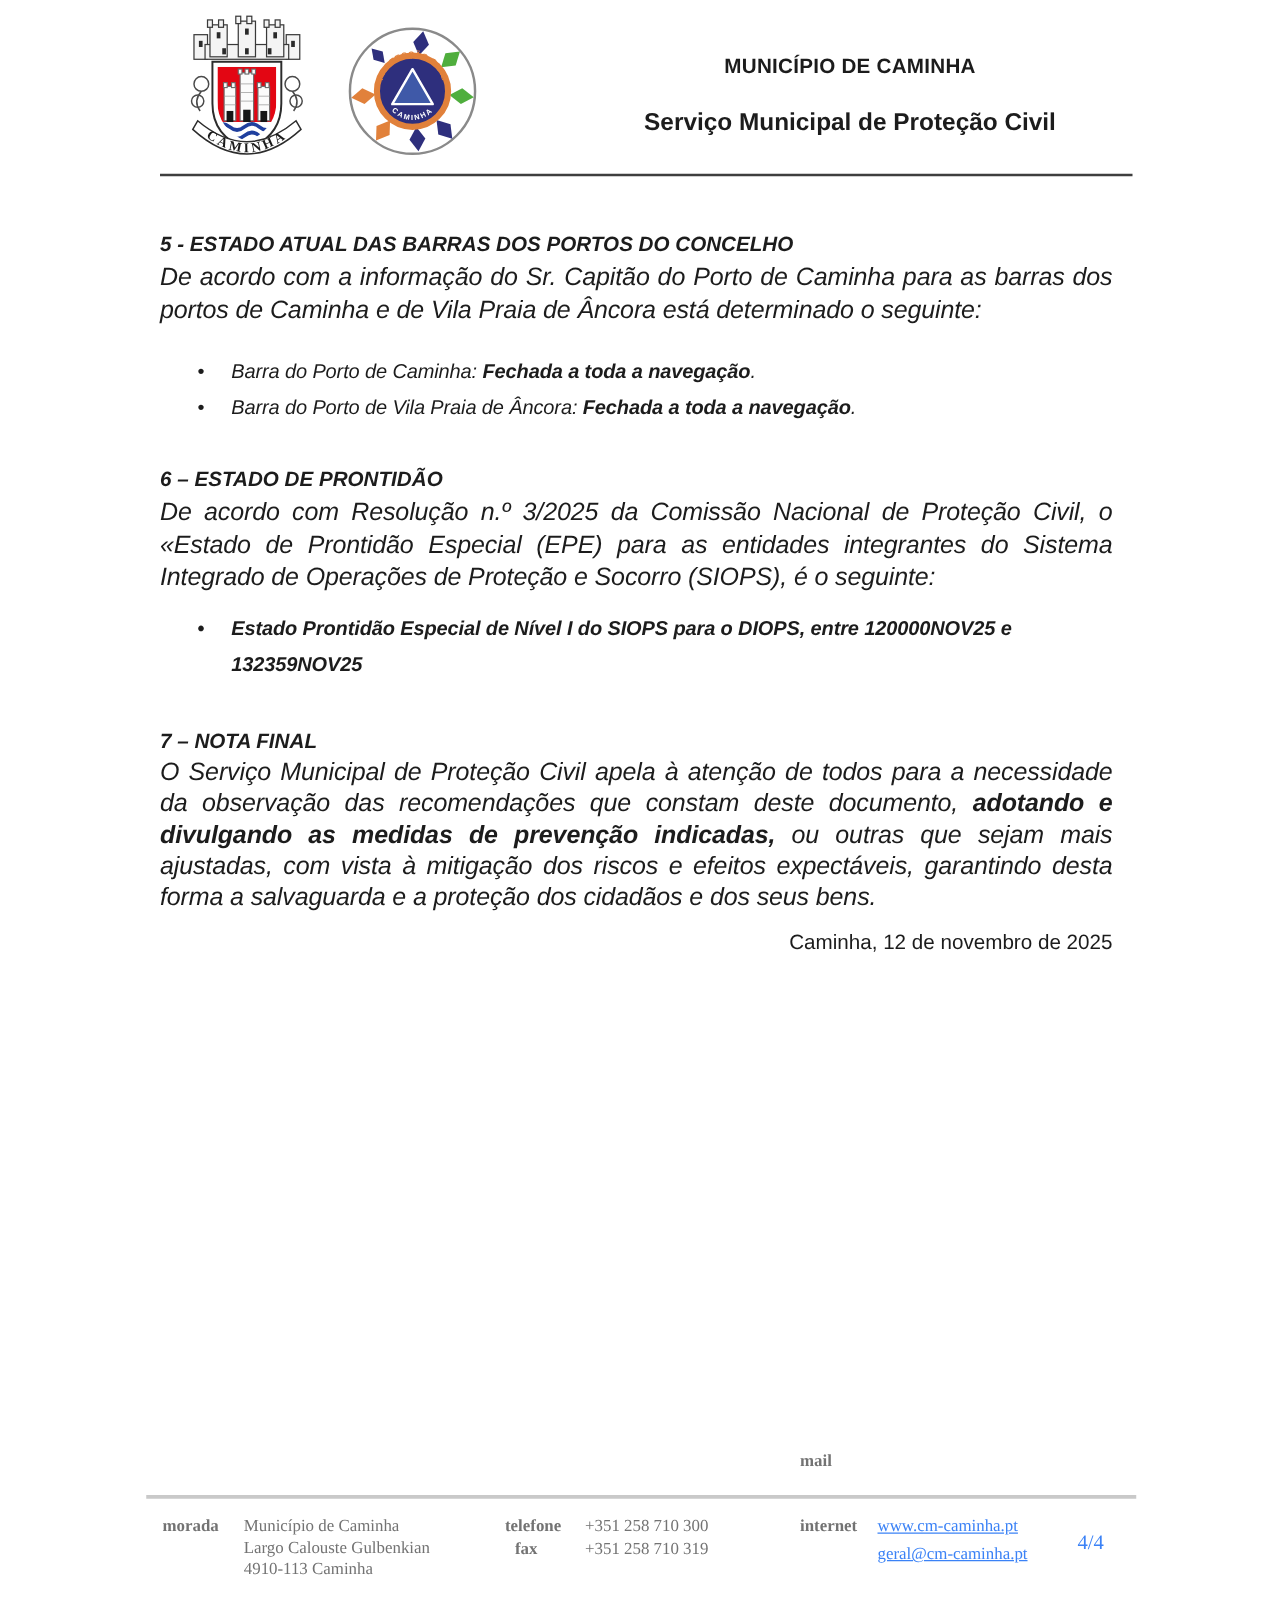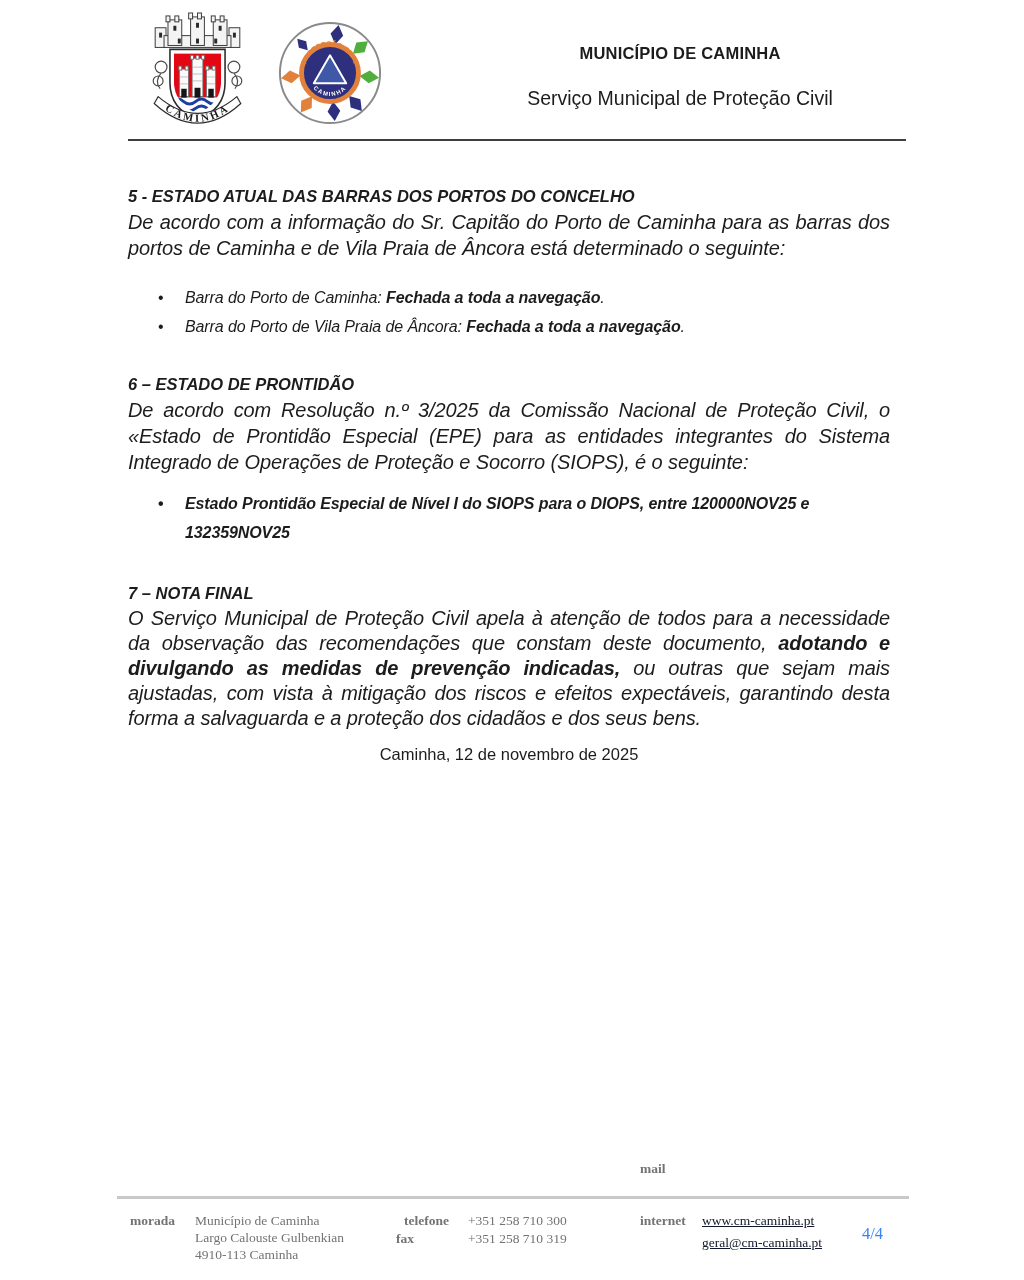--- a/index.html
+++ b/index.html
@@ -4,47 +4,47 @@
 <style>
   html,body{margin:0;padding:0;background:#ffffff;}
   .page{position:relative;width:1024px;height:1280px;background:#fff;overflow:hidden;
         font-family:"Liberation Sans",sans-serif;color:#1c1c1c;}
 
   
   .logo-arms{position:absolute;left:148px;top:12px;width:99px;height:124px;}
   .logo-pc{position:absolute;left:276px;top:20px;width:108px;height:106px;}
   .header-titles{position:absolute;left:440px;top:44px;width:480px;text-align:center;}
   .org-title{font-size:16.5px;font-weight:700;letter-spacing:.2px;margin:0;}
-  .dept-title{font-size:19.5px;font-weight:400;margin:24px 0 0 0;}
+  .dept-title{font-size:19.5px;font-weight:700;margin:24px 0 0 0;}
   .top-divider{position:absolute;left:128px;top:139px;width:778px;height:2px;background:#3e3e3e;}
 
   
   #content{position:absolute;left:128px;top:183px;width:762px;}
   .s-head{font-style:italic;font-weight:700;font-size:16.5px;line-height:26px;margin:0;}
   .s-body{font-style:italic;font-weight:400;font-size:20px;line-height:26px;
           letter-spacing:-0.1px;text-align:justify;margin:0;}
   .bold-seg{font-weight:700;}
   .bullets{list-style:none;margin:22px 0 0 0;padding:0;}
   .bullets li{position:relative;padding-left:57px;font-style:italic;font-size:16px;
               line-height:29px;letter-spacing:-0.1px;}
   .bullets li .marker{position:absolute;left:30px;font-style:normal;}
   .mt30{margin-top:30px;}
   .mt33{margin-top:33px;}
   .single-bullet{margin-top:14px;}
   .single-bullet li{font-weight:700;}
   .lh25{line-height:25px;}
-  .dateline{margin-top:10px;text-align:center;font-style:normal;font-weight:400;
+  .dateline{margin-top:10px;text-align:right;font-style:normal;font-weight:400;
             font-size:16.5px;line-height:26px;}
 
   
   .footer-divider{position:absolute;left:117px;top:1196px;width:792px;height:3px;background:#c9c9c9;}
   .ft{position:absolute;font-family:"Liberation Serif",serif;font-size:13.5px;
       line-height:17px;color:#737373;white-space:nowrap;}
   .ft-label{font-weight:700;}
-  .link{color:#0f172a;text-decoration:underline;cursor:pointer;}
+  .link{color:#3b82f6;text-decoration:underline;cursor:pointer;}
   .page-num{position:absolute;left:862px;top:1224px;font-family:"Liberation Serif",serif;
             font-size:16.5px;color:#3b82f6;}
 </style>
 </head>
 <body>
 
 <div class="page">
 
   <div>
 
@@ -196,21 +196,21 @@
 
     <span class="ft ft-label" style="left:130px;top:1212px;">morada</span>
     <div class="ft" style="left:195px;top:1212px;">
       <div>Município de Caminha</div>
       <div>Largo Calouste Gulbenkian</div>
       <div>4910-113 Caminha</div>
     </div>
 
     <span class="ft ft-label" style="left:404px;top:1212px;">telefone</span>
     <span class="ft" style="left:468px;top:1212px;">+351 258 710 300</span>
-    <span class="ft ft-label" style="left:396px;top:1230px;">fax</span>
+    <span class="ft ft-label" style="left:412px;top:1230px;">fax</span>
     <span class="ft" style="left:468px;top:1230px;">+351 258 710 319</span>
 
     <span class="ft ft-label" style="left:640px;top:1212px;">internet</span>
     <span class="ft link" style="left:702px;top:1212px;">www.cm-caminha.pt</span>
     <span class="ft ft-label" style="left:640px;top:1160px;">mail</span>
     <span class="ft link" style="left:702px;top:1234px;">geral@cm-caminha.pt</span>
 
     <span class="page-num">4/4</span>
   </div>
 

